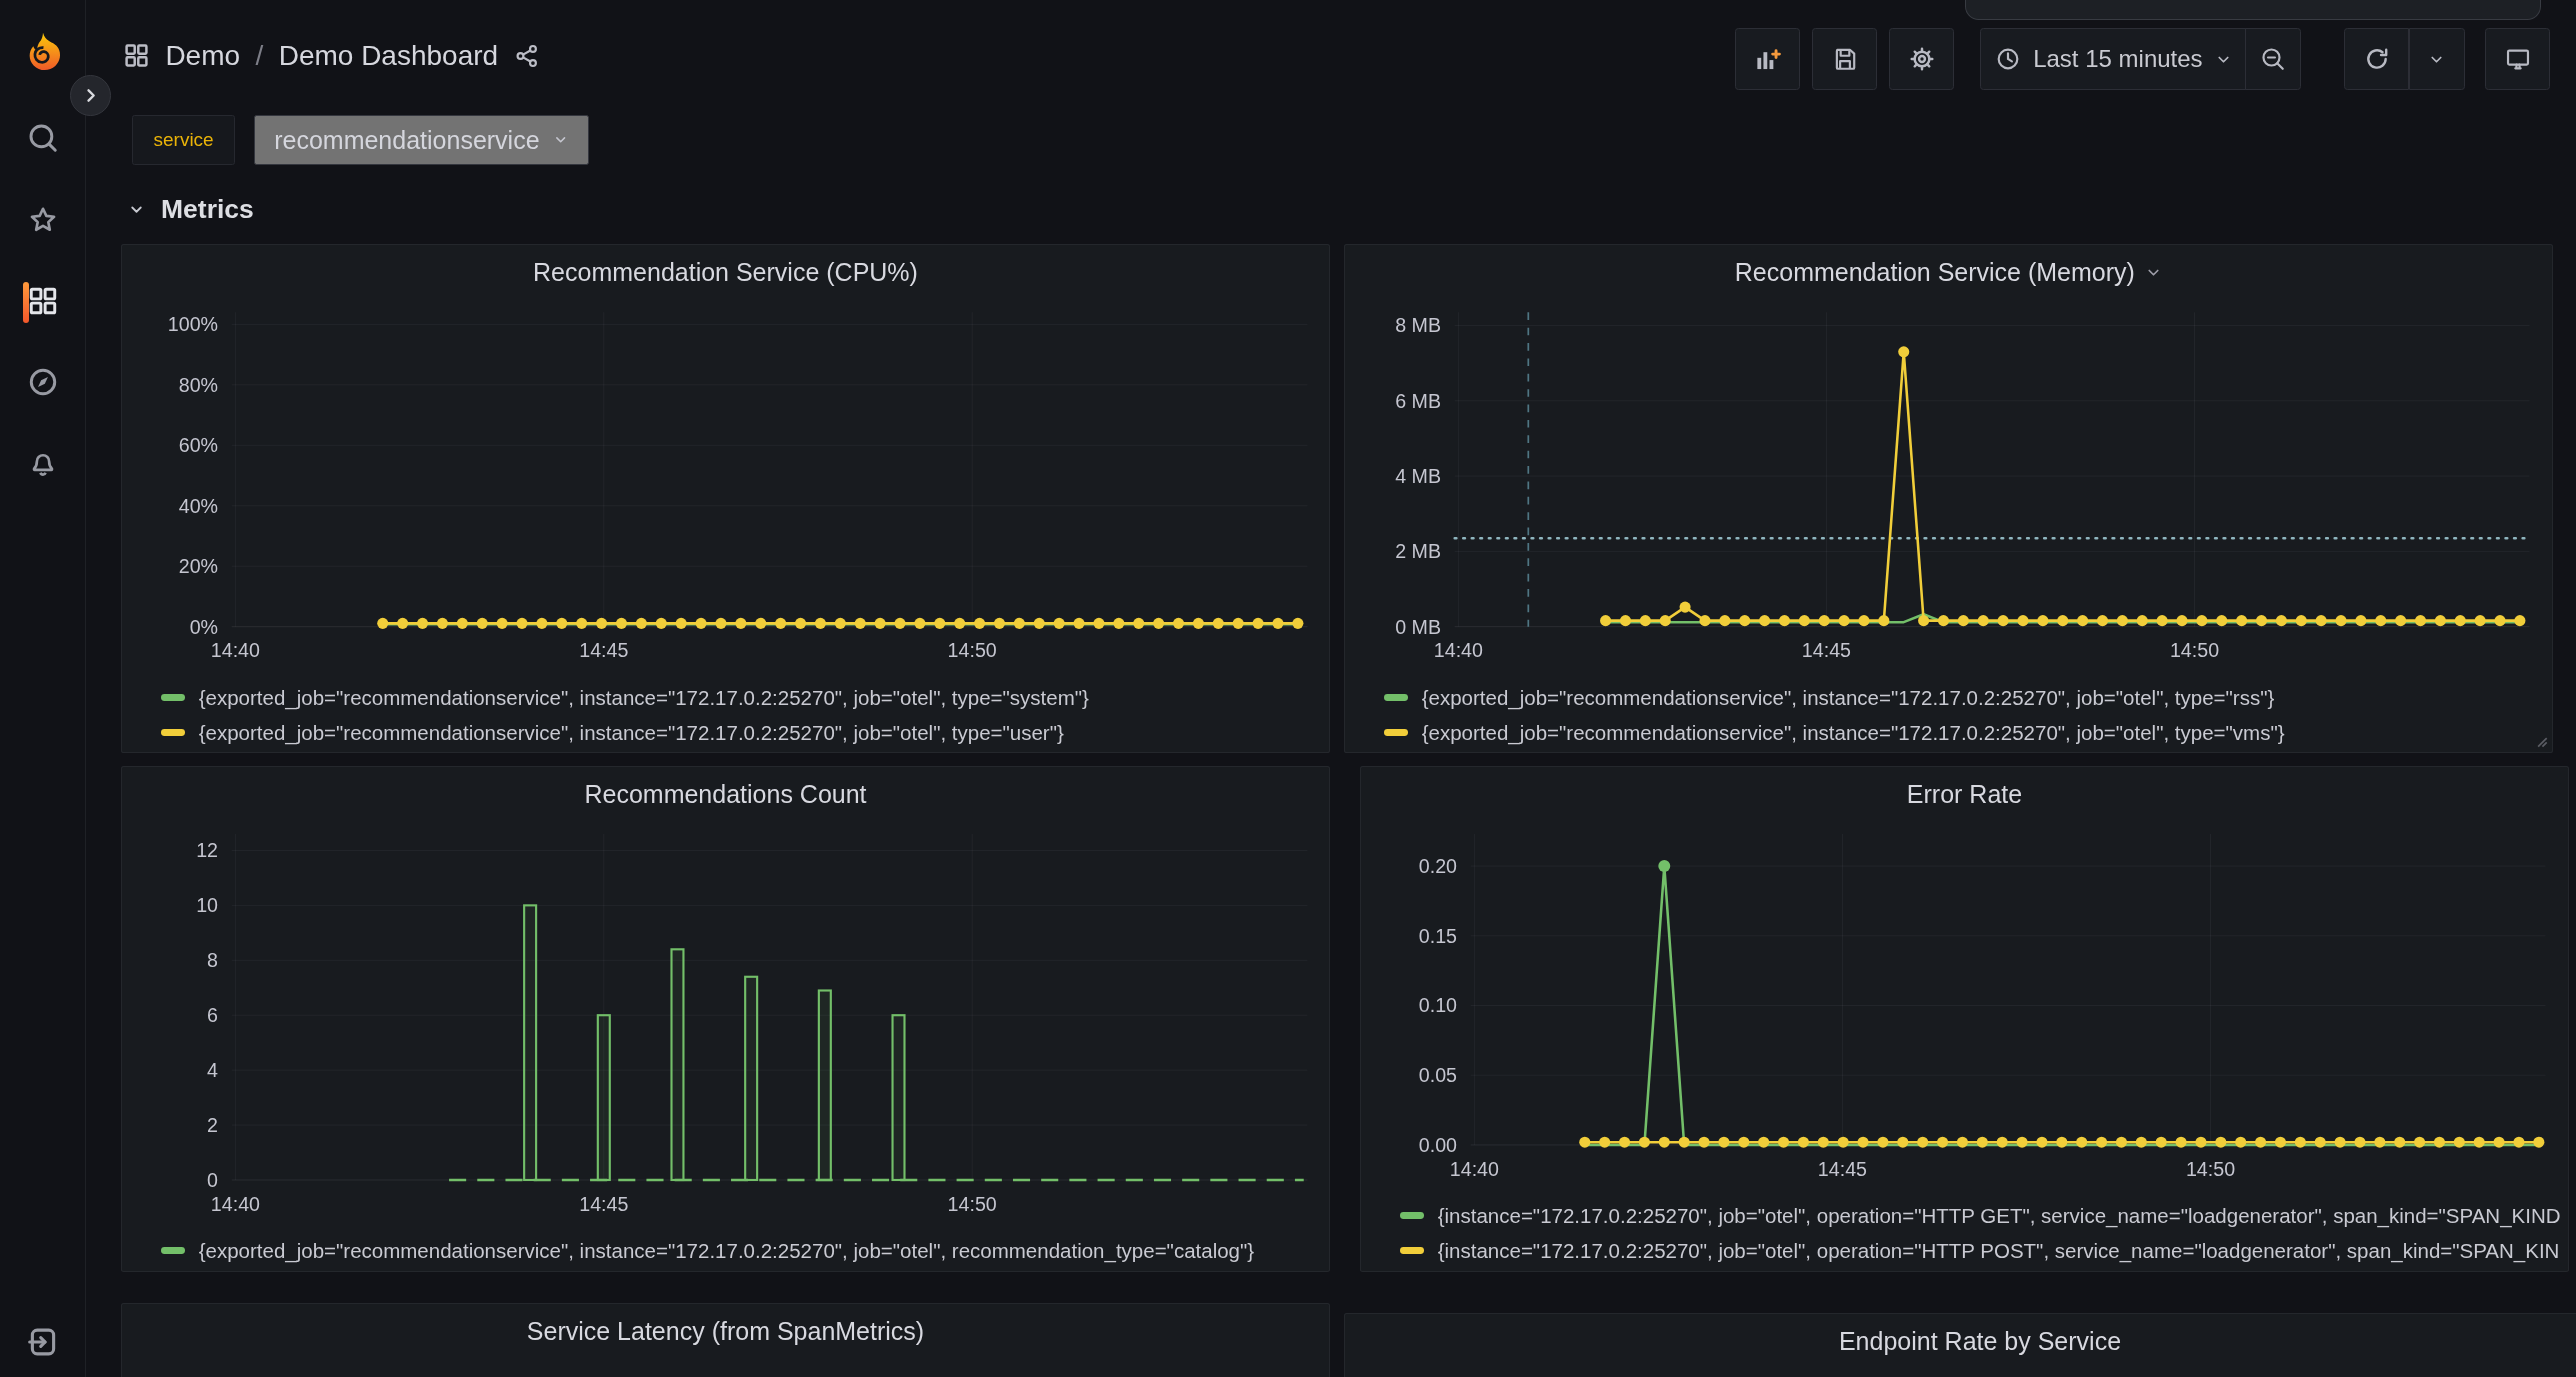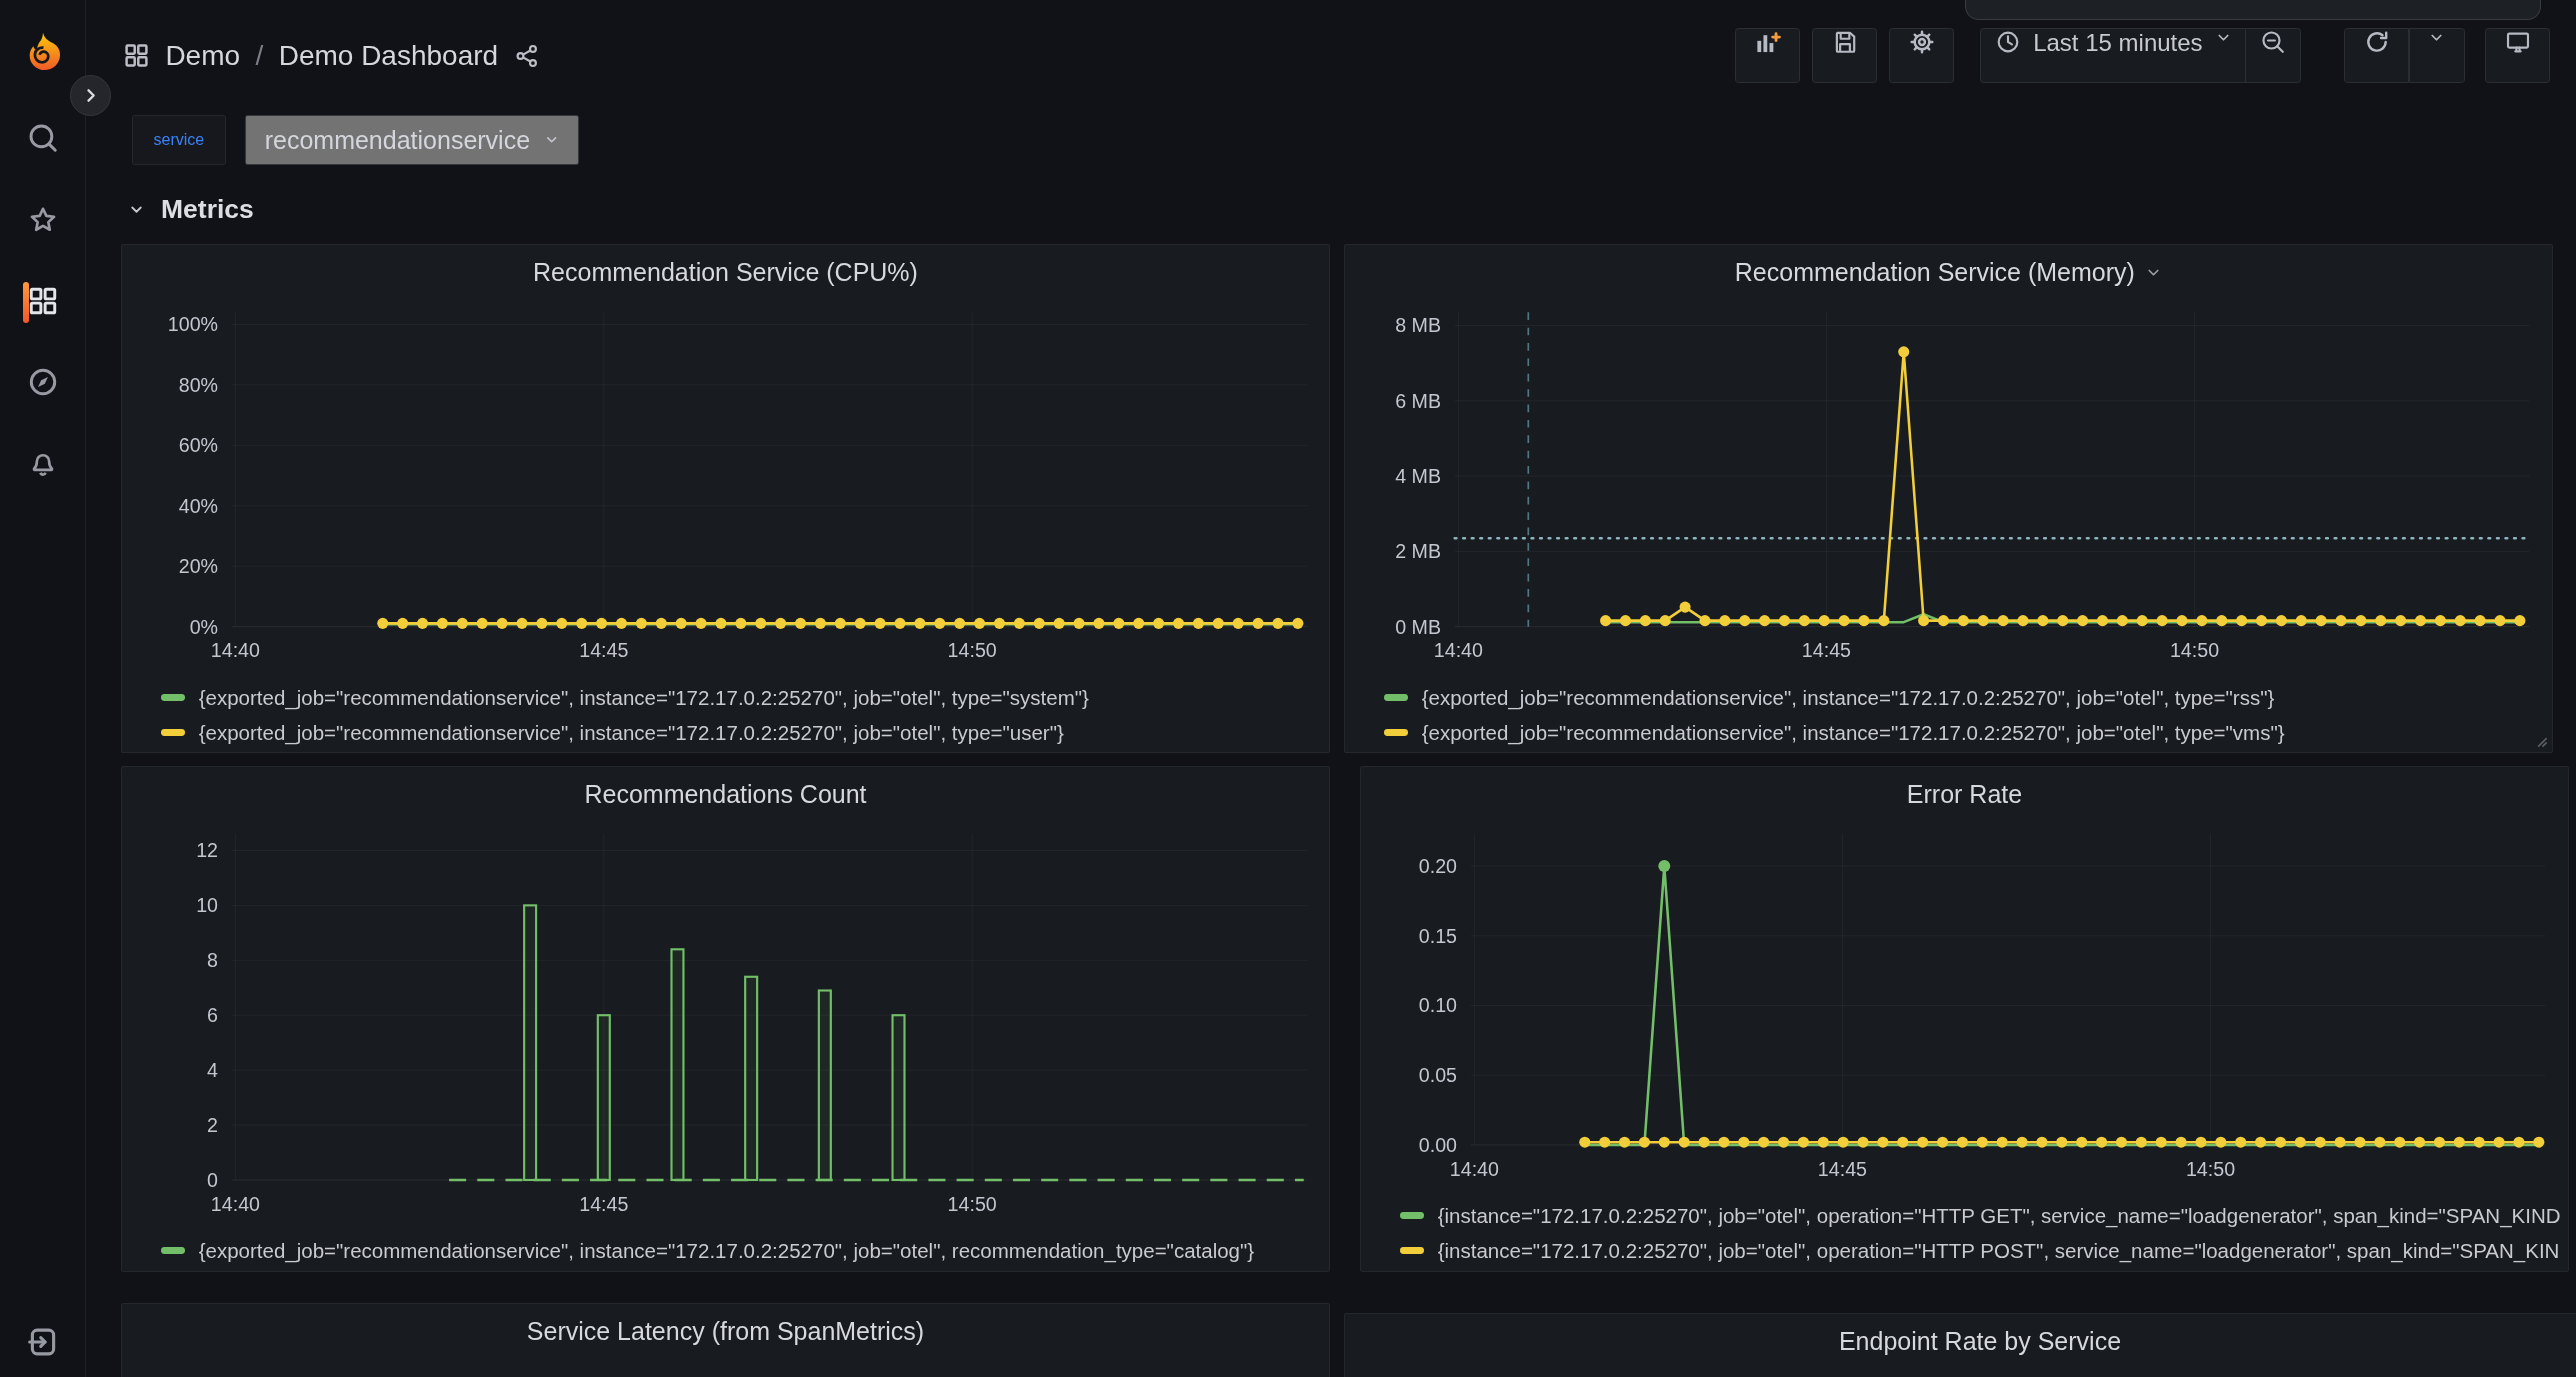--- a/index.html
+++ b/index.html
@@ -22,32 +22,32 @@
 
   
   .topbar{position:absolute;left:85px;top:0;right:0;height:111px;}
   .breadcrumb{position:absolute;left:38px;top:0;height:111px;display:flex;align-items:center;
               gap:15.4px;font-size:28px;color:#d6d7de;}
   .breadcrumb .sep{color:#7d7e88;}
   .crumb{cursor:pointer;}
   .browser-overlay{position:absolute;left:1880px;top:0;width:574px;height:19px;background:#1d2025;
                    border:0.9px solid #383b42;border-top:none;border-radius:0 0 13.7px 13.7px;z-index:4;}
   .toolbar{position:absolute;right:26px;top:28px;display:flex;align-items:center;}
-  .tbtn{height:55px;min-width:65px;padding:0 13.7px;background:#181b20;border:0.9px solid #2c2e36;
-        border-radius:3.4px;display:flex;align-items:flex-start;justify-content:center;gap:12px;
+  .tbtn{height:62px;min-width:65px;padding:0 13.7px;background:#181b20;border:0.9px solid #2c2e36;
+        border-radius:3.4px;display:flex;align-items:center;justify-content:center;gap:12px;
         color:#b8bac3;box-sizing:border-box;cursor:pointer;margin-left:12px;font-size:24px;}
   .tbtn.grp-l{border-radius:3.4px 0 0 3.4px;}
   .tbtn.grp-r{border-radius:0 3.4px 3.4px 0;margin-left:-0.9px;min-width:56px;}
   .time-label{color:#c9cad1;white-space:nowrap;}
   .ml30{margin-left:26px;} .ml50{margin-left:43px;} .ml10{margin-left:20.5px;}
 
   
   .var-row{position:absolute;left:132px;top:115px;display:flex;align-items:center;gap:19px;z-index:2;}
   .var-label{height:50px;padding:0 20.5px;display:flex;align-items:center;background:#16181d;
-             border:0.9px solid #26282f;border-radius:2.6px;color:#3b82f6;font-size:16px;box-sizing:border-box;}
+             border:0.9px solid #26282f;border-radius:2.6px;color:#eab308;font-size:19px;box-sizing:border-box;}
   .var-value{height:50px;padding:0 19px;display:flex;align-items:center;gap:13.7px;background:#737373;
              border:0.9px solid #34363e;border-radius:2.6px;color:#d5d6dd;font-size:25px;cursor:pointer;
              box-sizing:border-box;}
   .metrics-row{position:absolute;left:128px;top:194px;display:flex;align-items:center;gap:16px;
                font-weight:bold;font-size:26.5px;color:#dddee3;cursor:pointer;z-index:2;}
 
   
   .panel{position:absolute;background:#181b1f;border:0.9px solid rgba(204,204,220,0.07);
          border-radius:2.6px;box-sizing:border-box;overflow:hidden;}
   .ptitle{height:55px;display:flex;align-items:center;justify-content:center;gap:10.3px;

